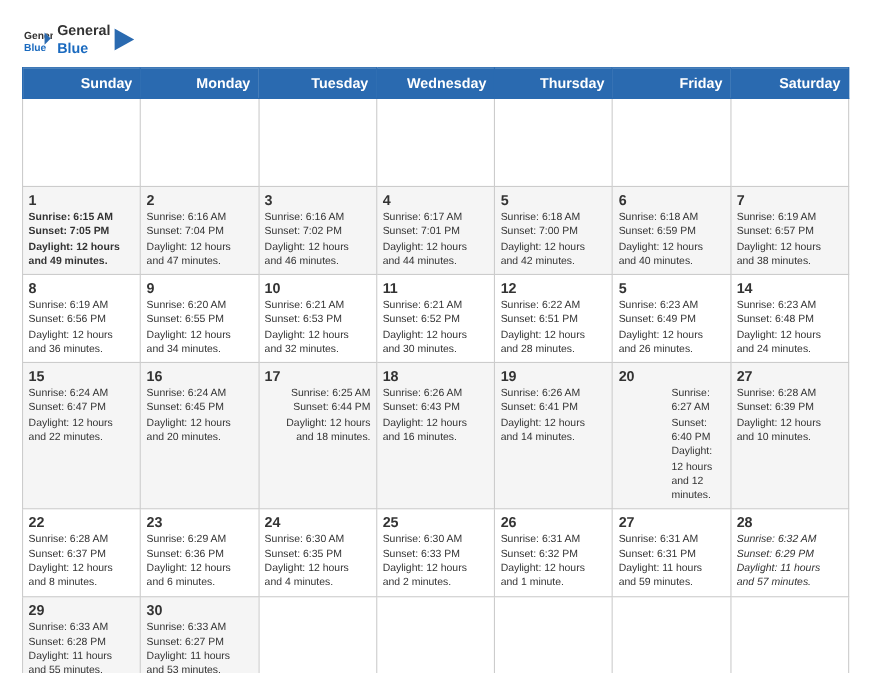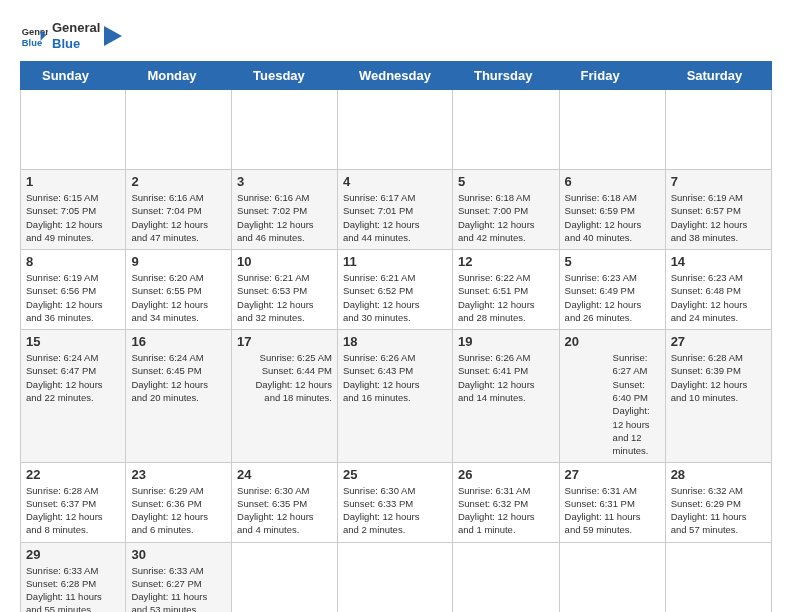--- a/index.html
+++ b/index.html
@@ -39,22 +39,22 @@
     }
     table {
       width: 100%;
       border-collapse: collapse;
     }
     thead th {
       background-color: #2a6ab0;
       color: #fff;
       font-size: 13px;
       font-weight: bold;
-      padding: 6px 21px;
-      text-align: left;
+      padding: 6px 7px;
+      text-align: right;
       border: 1px solid #2a6ab0;
     }
     tbody td {
       vertical-align: top;
       border: 1px solid #ccc;
       padding: 4px 5px;
       font-size: 10px;
       color: #333;
       width: 14.28%;
       height: 80px;
@@ -122,21 +122,21 @@
         <td class="empty"></td>
         <td class="empty"></td>
         <td class="empty"></td>
         <td class="empty"></td>
         <td class="empty"></td>
         <td class="empty"></td>
       </tr>
       <tr>
         <td>
           <span class="day-num">1</span>
-          <div class="day-detail" style="white-space: pre-line;">Sunrise: 6:15 AM
+          <div class="day-detail" style="white-space: pre-line; font-weight: bold;">Sunrise: 6:15 AM
 Sunset: 7:05 PM
 Daylight: 12 hours
 and 49 minutes.</div>
         </td>
         <td>
           <span class="day-num">2</span>
           <div class="day-detail" style="white-space: pre-line;">Sunrise: 6:16 AM
 Sunset: 7:04 PM
 Daylight: 12 hours
 and 47 minutes.</div>
@@ -317,21 +317,21 @@
         </td>
         <td>
           <span class="day-num">27</span>
           <div class="day-detail" style="white-space: pre-line;">Sunrise: 6:31 AM
 Sunset: 6:31 PM
 Daylight: 11 hours
 and 59 minutes.</div>
         </td>
         <td>
           <span class="day-num">28</span>
-          <div class="day-detail" style="white-space: pre-line;">Sunrise: 6:32 AM
+          <div class="day-detail" style="white-space: pre-line; font-style: italic;">Sunrise: 6:32 AM
 Sunset: 6:29 PM
 Daylight: 11 hours
 and 57 minutes.</div>
         </td>
       </tr>
       <tr>
         <td>
           <span class="day-num">29</span>
           <div class="day-detail" style="white-space: pre-line;">Sunrise: 6:33 AM
 Sunset: 6:28 PM

